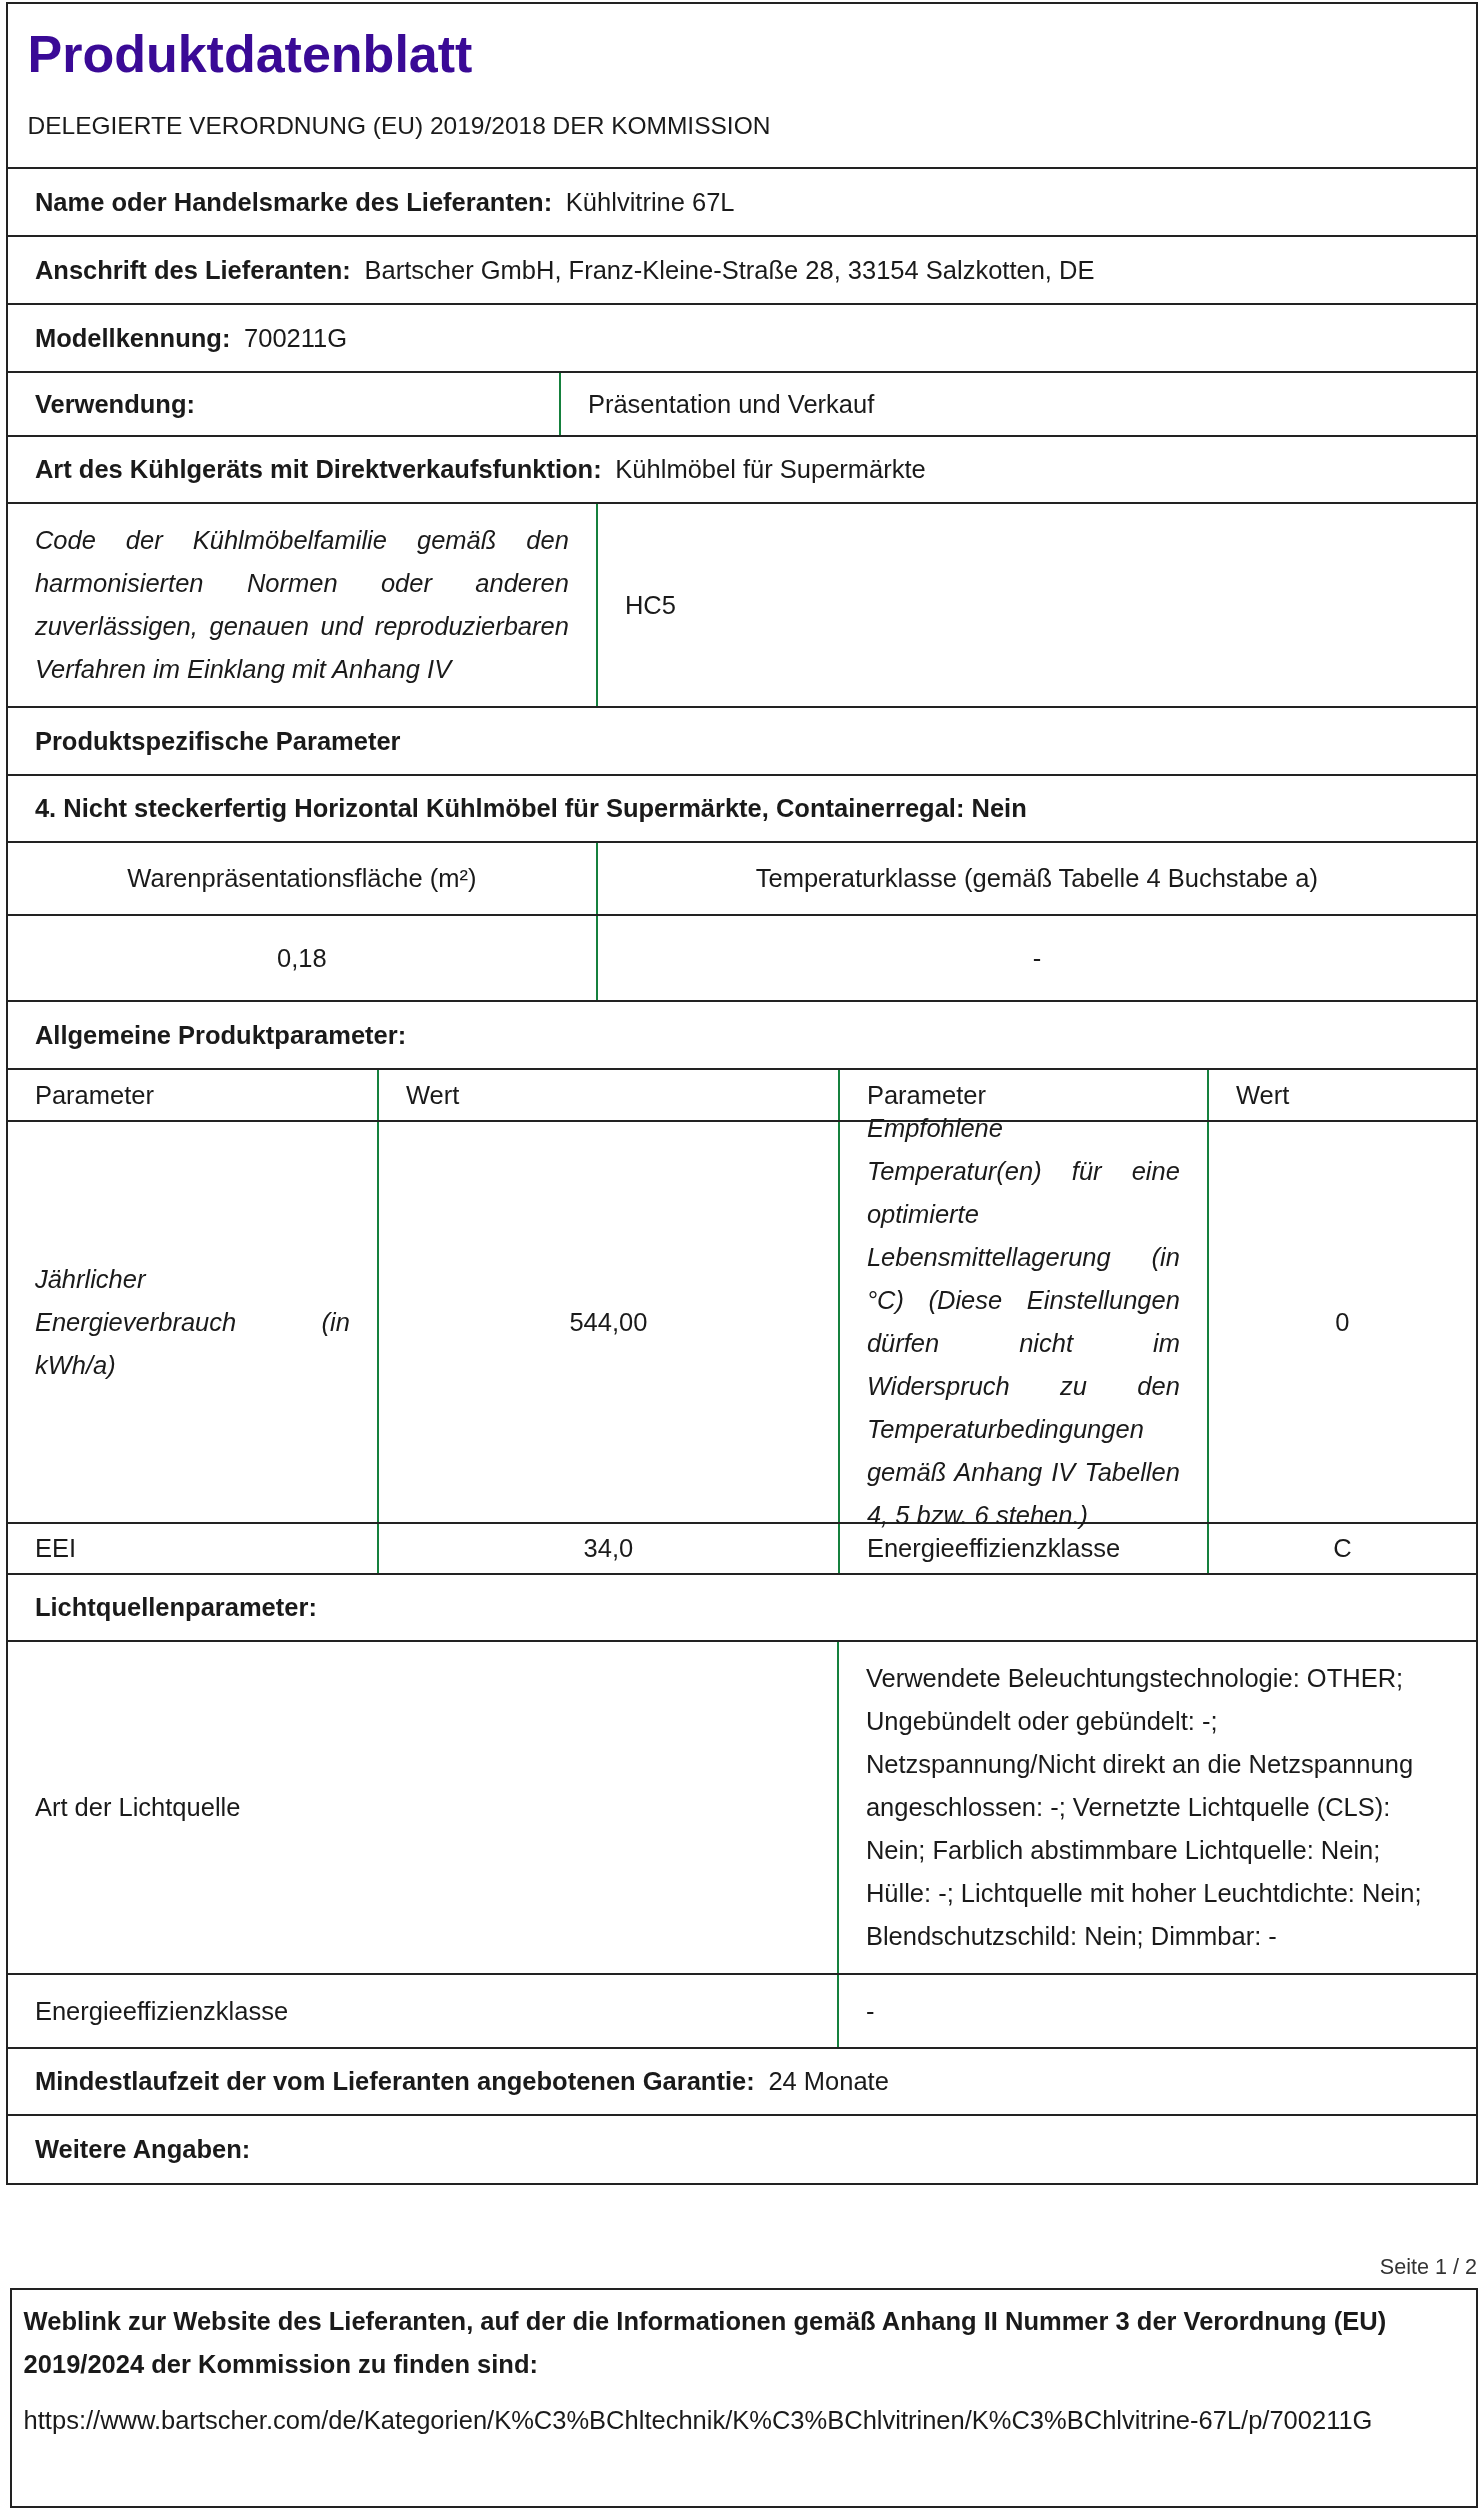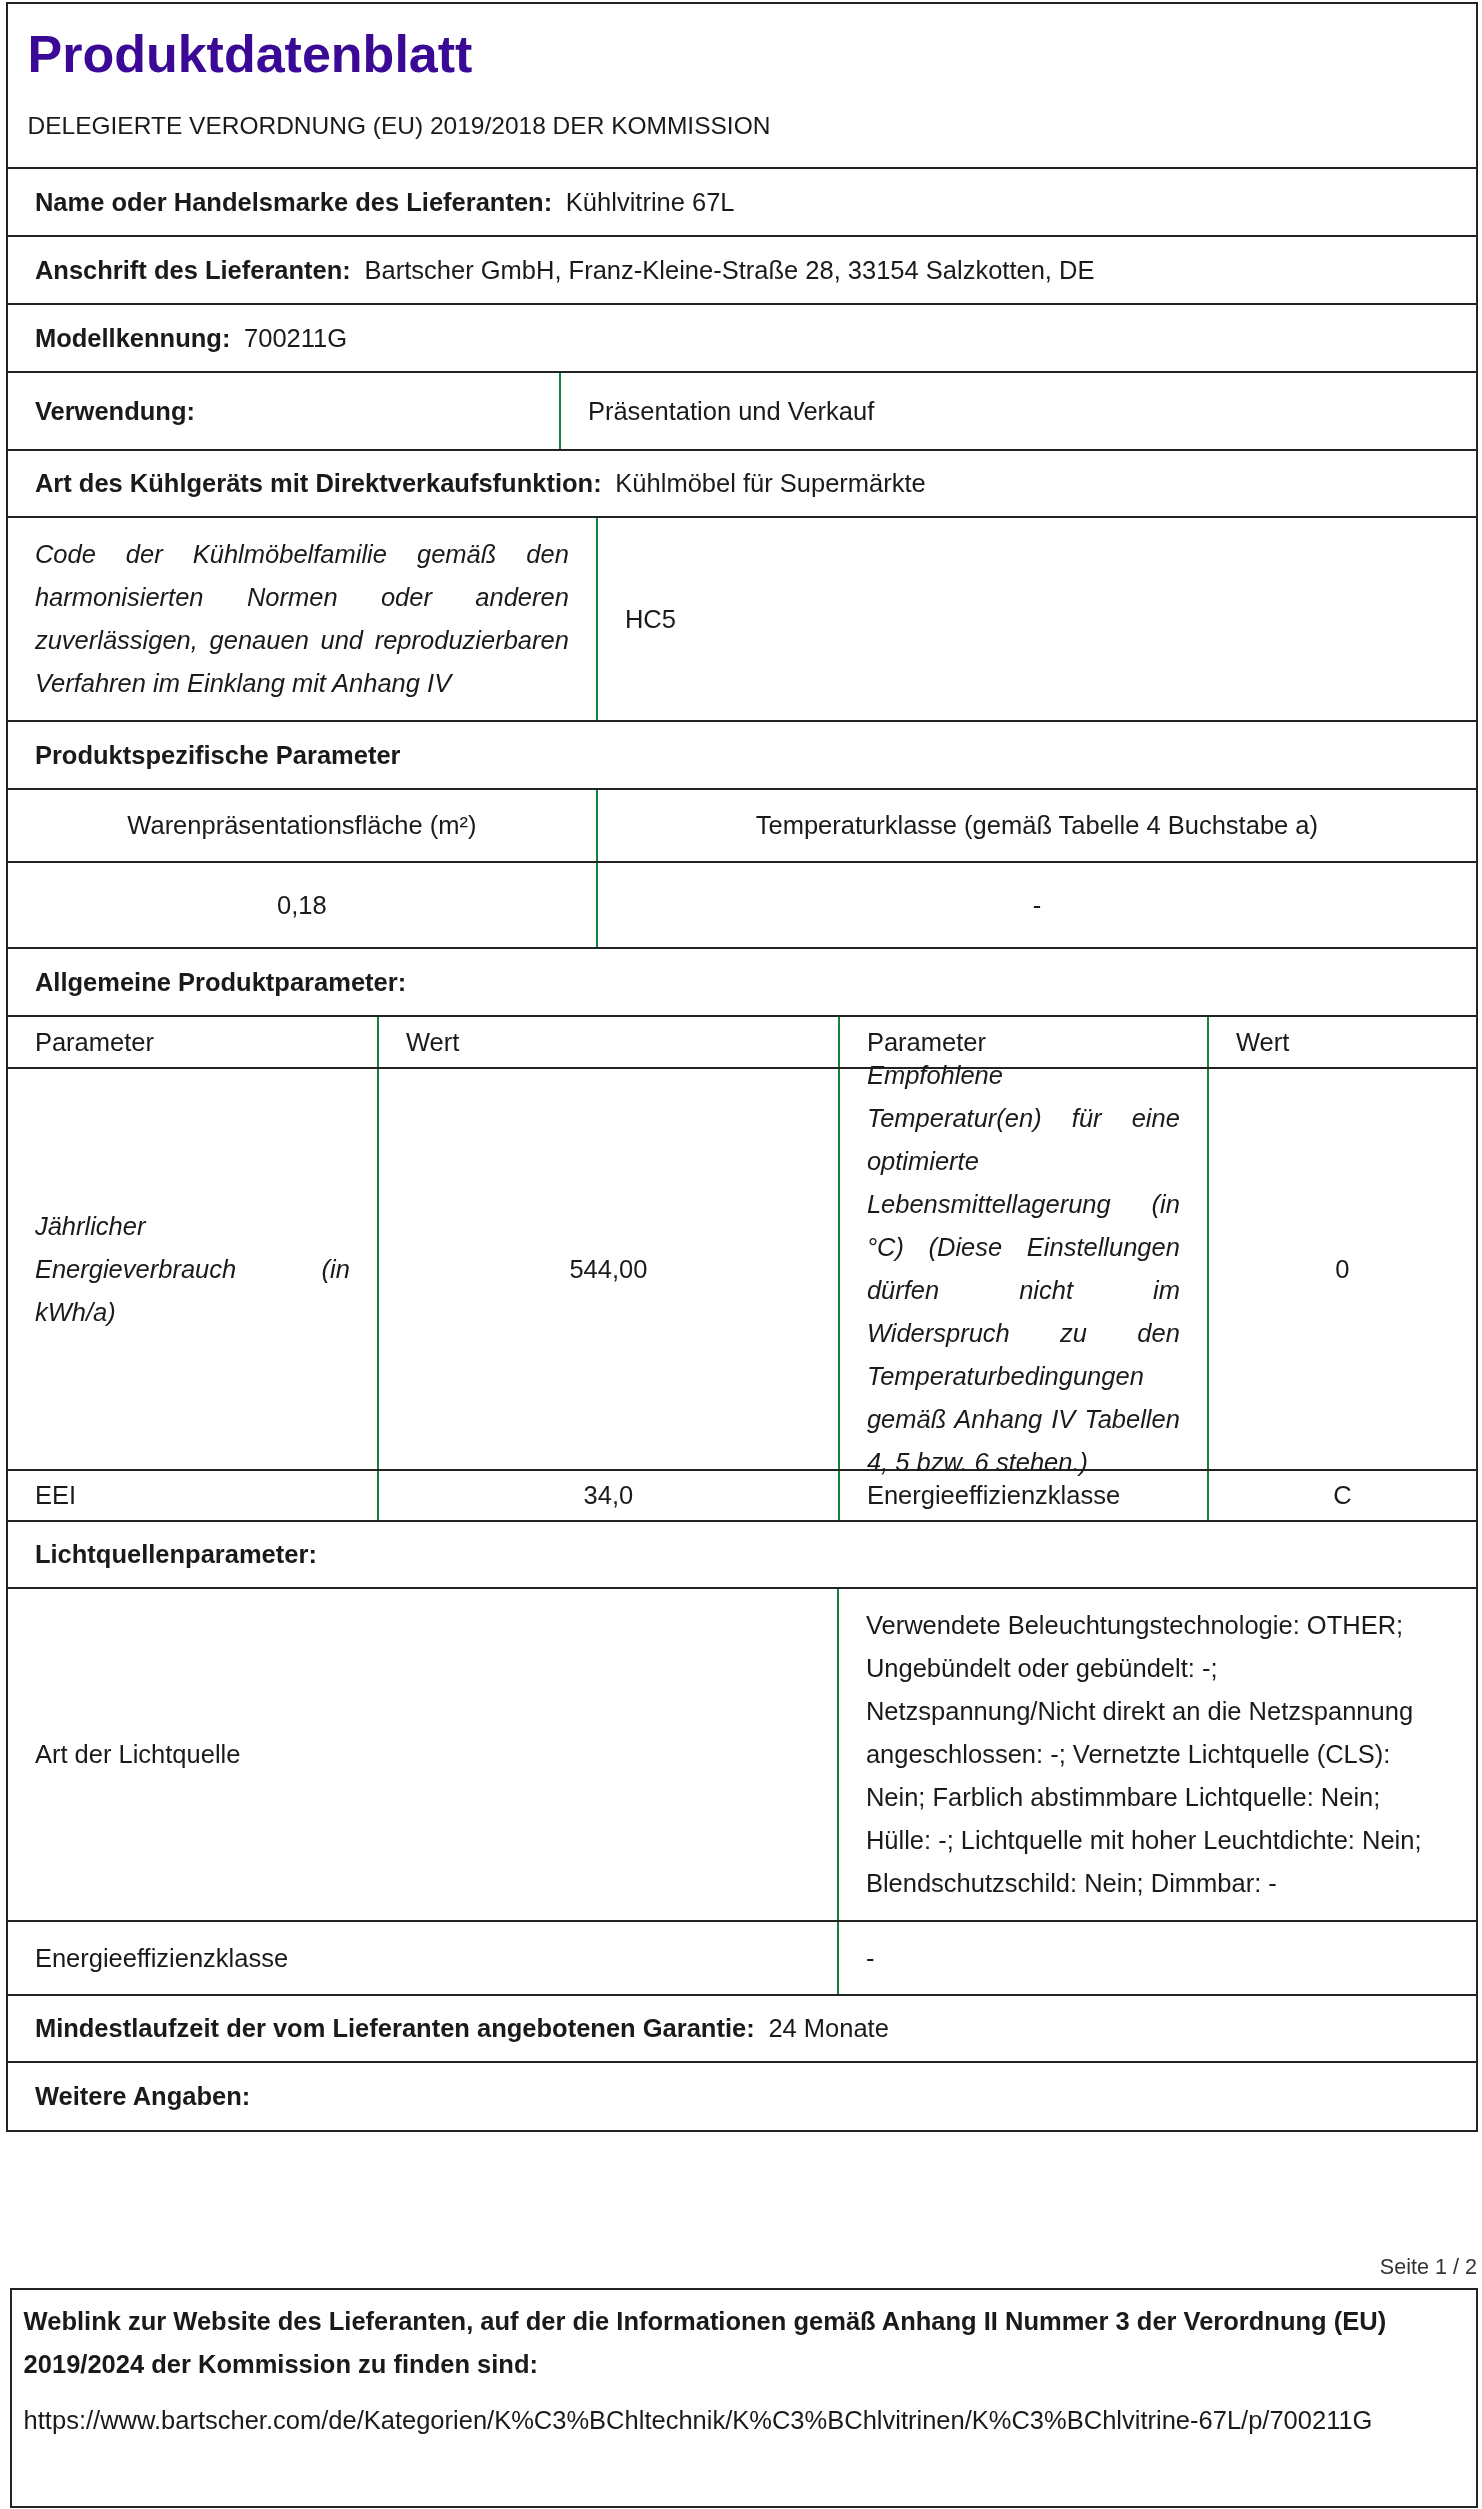--- a/index.html
+++ b/index.html
@@ -47,21 +47,21 @@
     </div>
   </div>
 
   <div class="row kv" style="height:68px">
     <div class="cell" style="width:100%">
       <span class="lbl">Modellkennung:</span>
       <span>700211G</span>
     </div>
   </div>
 
-  <div class="row" style="height:78px">
+  <div class="row" style="height:64px">
     <div class="cell b" style="width:551px">Verwendung:</div>
     <div class="cell" style="flex:1">Präsentation und Verkauf</div>
   </div>
 
   <div class="row kv" style="height:67px">
     <div class="cell" style="width:100%">
       <span class="lbl">Art des Kühlgeräts mit Direktverkaufsfunktion:</span>
       <span>Kühlmöbel für Supermärkte</span>
     </div>
   </div>
@@ -70,20 +70,23 @@
     <div class="cell" style="width:588px">
       <span class="justify">Code der Kühlmöbelfamilie gemäß den harmonisierten Normen oder anderen zuverlässigen, genauen und reproduzierbaren Verfahren im Einklang mit Anhang IV</span>
     </div>
     <div class="cell" style="flex:1">HC5</div>
   </div>
 
   <div class="row" style="height:68px">
     <div class="cell b" style="width:100%">Produktspezifische Parameter</div>
   </div>
 
+  <div class="row" style="height:67px">
+    <div class="cell b" style="width:100%">4. Nicht steckerfertig Horizontal Kühlmöbel für Supermärkte, Containerregal: Nein</div>
+  </div>
 
   <div class="row" style="height:73px">
     <div class="cell center" style="width:588px">Warenpräsentationsfläche (m²)</div>
     <div class="cell center" style="flex:1">Temperaturklasse (gemäß Tabelle 4 Buchstabe a)</div>
   </div>
 
   <div class="row" style="height:86px">
     <div class="cell center" style="width:588px">0,18</div>
     <div class="cell center" style="flex:1">-</div>
   </div>

